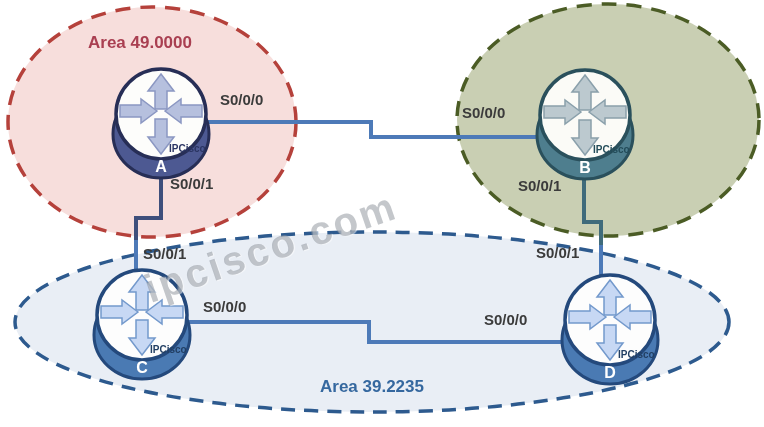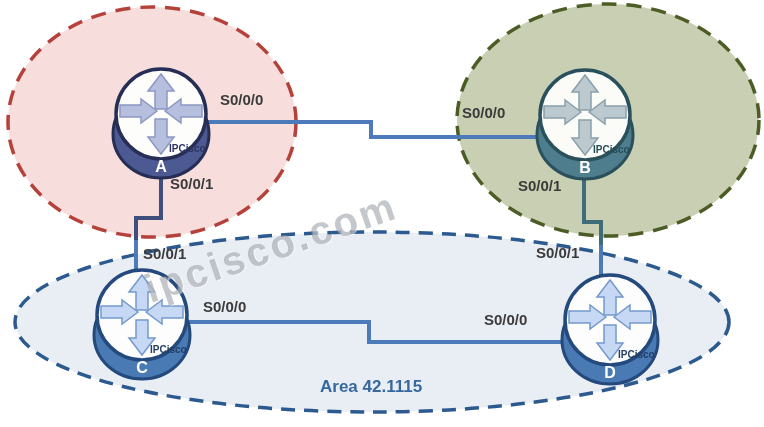--- a/index.html
+++ b/index.html
@@ -112,21 +112,22 @@
         <polygon points="0,-40 13,-23 6,-23 6,-5 -6,-5 -6,-23 -13,-23"></polygon>
         <polygon points="0,40 13,23 6,23 6,5 -6,5 -6,23 -13,23"></polygon>
         <polygon points="-4,-3 -20,-15 -20,-9 -41,-9 -41,3 -20,3 -20,9"></polygon>
         <polygon points="4,-3 20,-15 20,-9 41,-9 41,3 20,3 20,9"></polygon>
       </g>
       <text class="rlogo" x="8" y="38" fill="#223f63">IPCisco</text>
       <text class="rletter" x="0" y="58" fill="#ffffff" text-anchor="middle">D</text>
     </g>
   </svg>
 
-  <div class="arealabel area51-label" style="left:320px;top:377px;">Area 42.1115</div>
+  <div class="arealabel area49-label" style="left:88px;top:33px;">Area 49.0000</div>
+  <div class="arealabel area51-label" style="left:320px;top:377px;">Area 39.2235</div>
 
   <div class="iflabel" style="left:220px;top:91px;">S0/0/0</div>
   <div class="iflabel" style="left:462px;top:104px;">S0/0/0</div>
   <div class="iflabel" style="left:170px;top:175px;">S0/0/1</div>
   <div class="iflabel" style="left:143px;top:245px;">S0/0/1</div>
   <div class="iflabel" style="left:518px;top:177px;">S0/0/1</div>
   <div class="iflabel" style="left:536px;top:244px;">S0/0/1</div>
   <div class="iflabel" style="left:203px;top:298px;">S0/0/0</div>
   <div class="iflabel" style="left:484px;top:311px;">S0/0/0</div>
 

